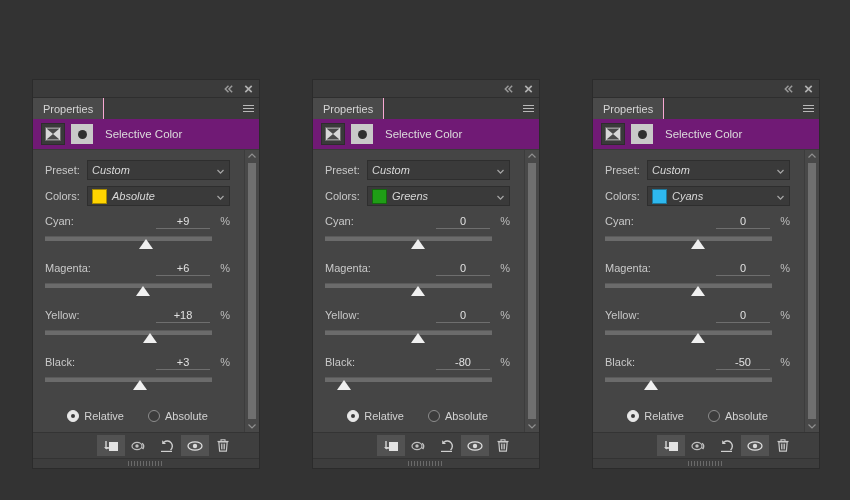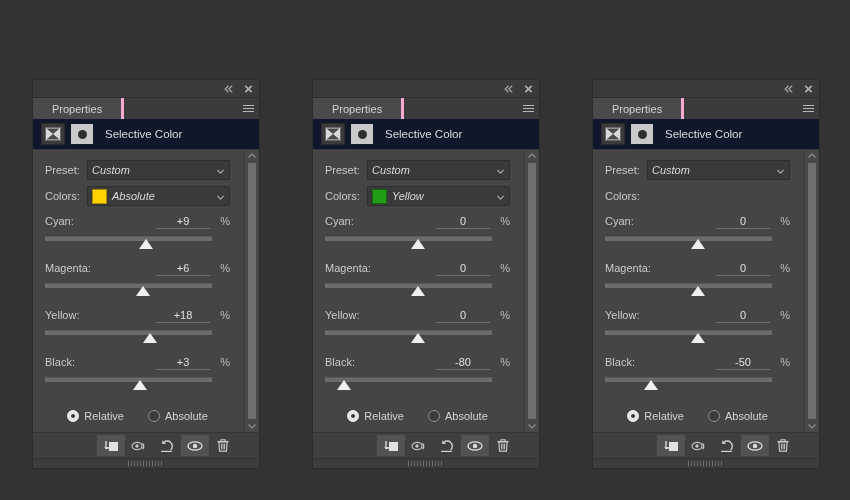--- a/index.html
+++ b/index.html
@@ -51,48 +51,48 @@
 
   
   .panel-tabbar {
     height: 21px;
     background: #3b3b3b;
     display: flex;
     align-items: stretch;
     position: relative;
   }
   .tab {
-    padding: 0 19px;
+    padding: 0 10px;
     display: flex;
     align-items: center;
     font-size: 11px;
     color: #d6d6d6;
     background: #4a4a4a;
-    border-right: 3px solid #f9a8d4;
+    border-right: 1px solid #f9a8d4;
   }
   .tab-spacer { flex: 1; }
   .panel-menu {
     width: 22px;
     display: flex;
     align-items: center;
     justify-content: center;
     color: #b4b4b4;
   }
   .hamburger span {
     display: block;
     width: 11px;
     height: 1px;
     background: #b8b8b8;
     margin: 2px 0;
   }
 
   
   .panel-header {
     height: 30px;
-    background: #0f172a;
+    background: #701a75;
     display: flex;
     align-items: center;
     padding: 0 8px;
     gap: 6px;
     border-bottom: 1px solid #3a3a3a;
   }
   .adj-icon {
     width: 22px;
     height: 20px;
     background: #3a3a3a;
@@ -538,21 +538,21 @@
               <span class="select-label">Custom</span>
               <span class="chev"><svg xmlns="http://www.w3.org/2000/svg" width="9" height="9" viewBox="0 0 9 9">
                   <path d="M1.5 3 L4.5 6.2 L7.5 3" fill="none" stroke="#a6a6a6" stroke-width="1.2"></path>
                 </svg></span>
             </span>
           </div>
           <div class="field-row">
             <span class="field-label">Colors:</span>
             <span class="select">
               <span class="swatch" style="background:#1f9e16"></span>
-              <span class="select-label">Yellow</span>
+              <span class="select-label">Greens</span>
               <span class="chev"><svg xmlns="http://www.w3.org/2000/svg" width="9" height="9" viewBox="0 0 9 9">
                   <path d="M1.5 3 L4.5 6.2 L7.5 3" fill="none" stroke="#a6a6a6" stroke-width="1.2"></path>
                 </svg></span>
             </span>
           </div>
           <div class="slider-block">
             <div class="slider-top">
               <span class="sl-name">Cyan:</span>
               <span class="sl-value">0</span>
               <span class="sl-pct">%</span>
@@ -706,20 +706,27 @@
             <span class="field-label">Preset:</span>
             <span class="select">
               <span class="select-label">Custom</span>
               <span class="chev"><svg xmlns="http://www.w3.org/2000/svg" width="9" height="9" viewBox="0 0 9 9">
                   <path d="M1.5 3 L4.5 6.2 L7.5 3" fill="none" stroke="#a6a6a6" stroke-width="1.2"></path>
                 </svg></span>
             </span>
           </div>
           <div class="field-row">
             <span class="field-label">Colors:</span>
+            <span class="select">
+              <span class="swatch" style="background:#2eb8ef"></span>
+              <span class="select-label">Cyans</span>
+              <span class="chev"><svg xmlns="http://www.w3.org/2000/svg" width="9" height="9" viewBox="0 0 9 9">
+                  <path d="M1.5 3 L4.5 6.2 L7.5 3" fill="none" stroke="#a6a6a6" stroke-width="1.2"></path>
+                </svg></span>
+            </span>
           </div>
           <div class="slider-block">
             <div class="slider-top">
               <span class="sl-name">Cyan:</span>
               <span class="sl-value">0</span>
               <span class="sl-pct">%</span>
             </div>
             <div class="track-wrap">
               <div class="track"></div>
               <div class="thumb" style="left:50%"></div>

